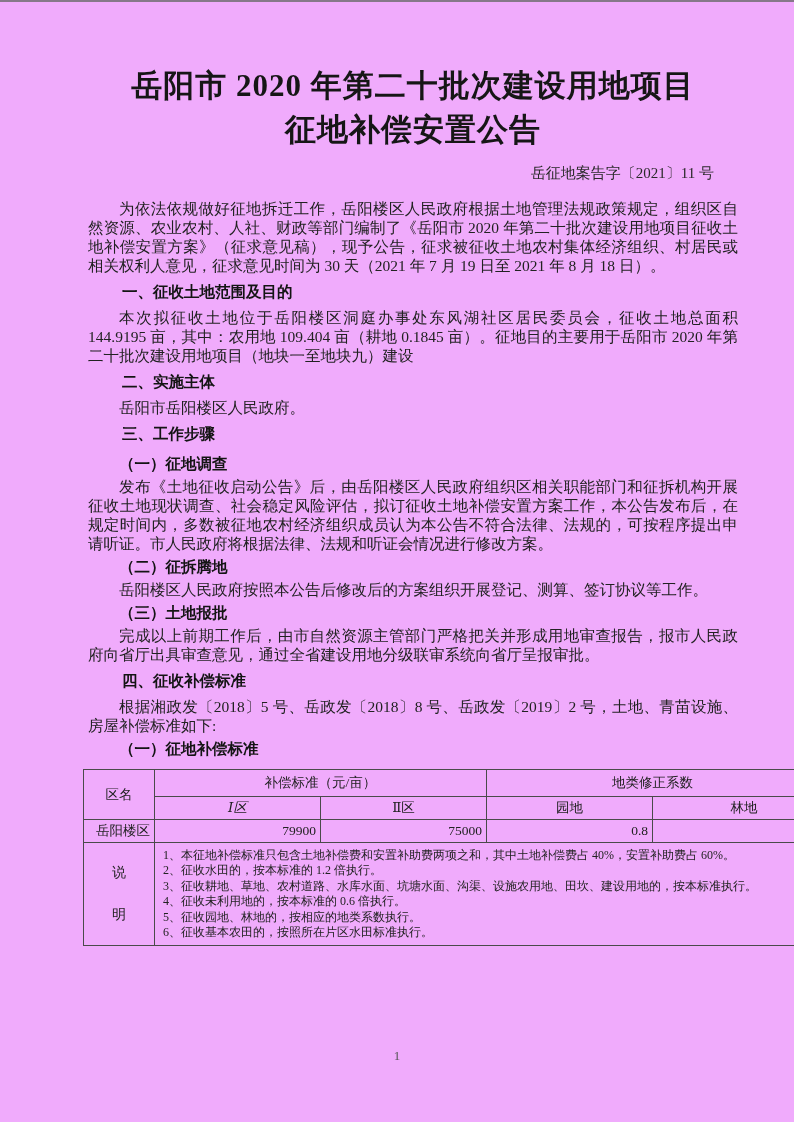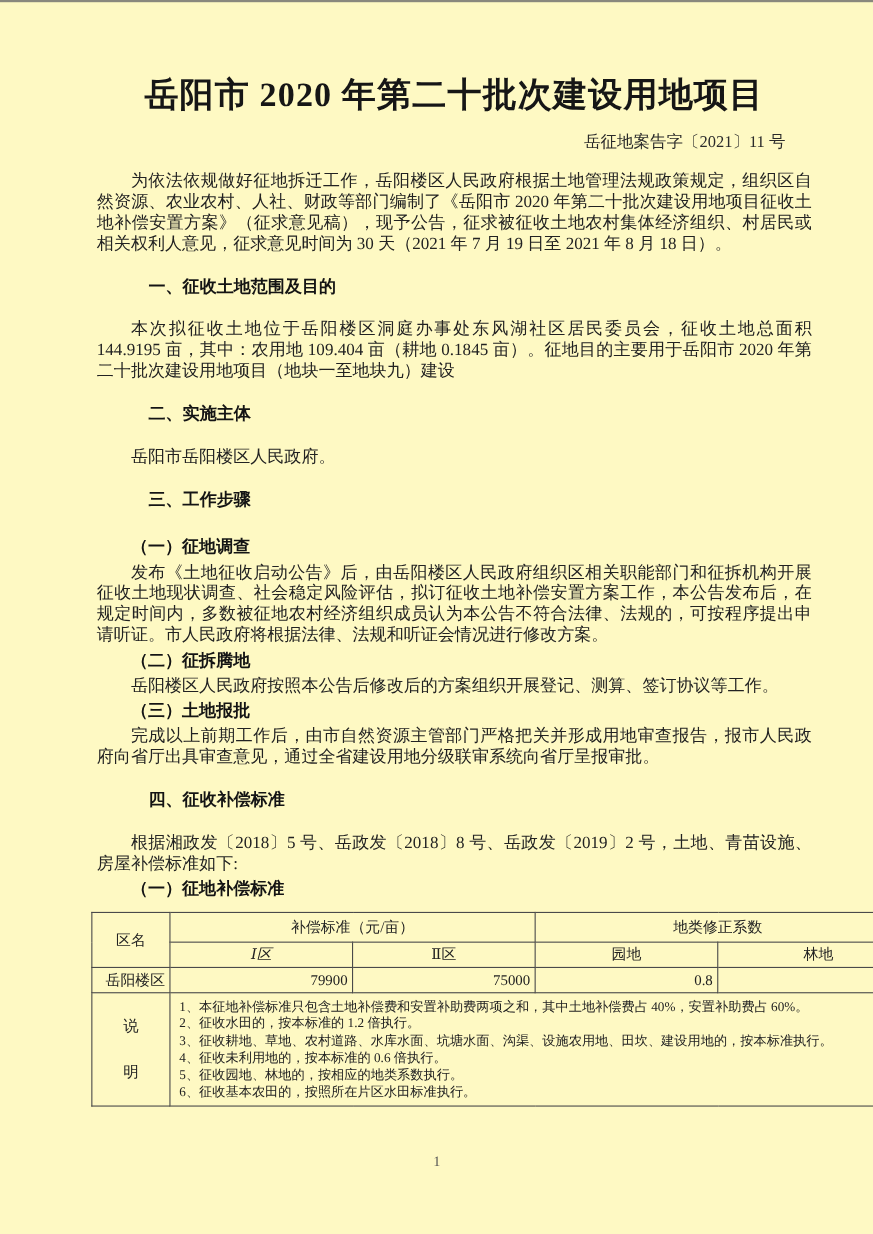--- a/index.html
+++ b/index.html
@@ -4,21 +4,21 @@
 <style>
   html, body {
     margin: 0;
     padding: 0;
     background: #e8e8e6;
   }
   .scan-page {
     position: relative;
     width: 794px;
     height: 1122px;
-    background: #fef9c3;
+    background: #f0abfc;
     overflow: hidden;
     font-family: "Liberation Serif", "DejaVu Serif", serif;
     color: #1f1f1f;
   }
   .scan-top-edge {
     position: absolute;
     top: 0; left: 0;
     width: 100%;
     height: 2px;
     background: #6b6b6b;
@@ -51,21 +51,21 @@
     text-align: justify;
     text-indent: 2em;
     margin: 0;
     color: #222;
   }
   .heading-1 {
     font-size: 15.5px;
     line-height: 27px;
     font-weight: bold;
     text-indent: 2em;
-    margin: 16px;
+    margin: 3px;
     font-family: "Liberation Sans", "DejaVu Sans", sans-serif;
     color: #141414;
   }
   .heading-2 {
     font-size: 15.5px;
     line-height: 27px;
     font-weight: bold;
     text-indent: 2em;
     margin: 0;
     font-family: "Liberation Serif", "DejaVu Serif", serif;
@@ -128,20 +128,21 @@
 </head>
 <body>
 
 <div class="scan-page">
   <div class="scan-top-edge"></div>
 
   <div class="doc-content">
 
     <div class="doc-title">
       <div>岳阳市 2020 年第二十批次建设用地项目</div>
+      <div>征地补偿安置公告</div>
     </div>
 
     <div class="doc-number">岳征地案告字〔2021〕11 号</div>
 
     <p class="body-para">为依法依规做好征地拆迁工作，岳阳楼区人民政府根据土地管理法规政策规定，组织区自然资源、农业农村、人社、财政等部门编制了《岳阳市 2020 年第二十批次建设用地项目征收土地补偿安置方案》（征求意见稿），现予公告，征求被征收土地农村集体经济组织、村居民或相关权利人意见，征求意见时间为 30 天（2021 年 7 月 19 日至 2021 年 8 月 18 日）。</p>
 
     <p class="heading-1">一、征收土地范围及目的</p>
     <p class="body-para">本次拟征收土地位于岳阳楼区洞庭办事处东风湖社区居民委员会，征收土地总面积 144.9195 亩，其中：农用地 109.404 亩（耕地 0.1845 亩）。征地目的主要用于岳阳市 2020 年第二十批次建设用地项目（地块一至地块九）建设</p>
 
     <p class="heading-1">二、实施主体</p>

